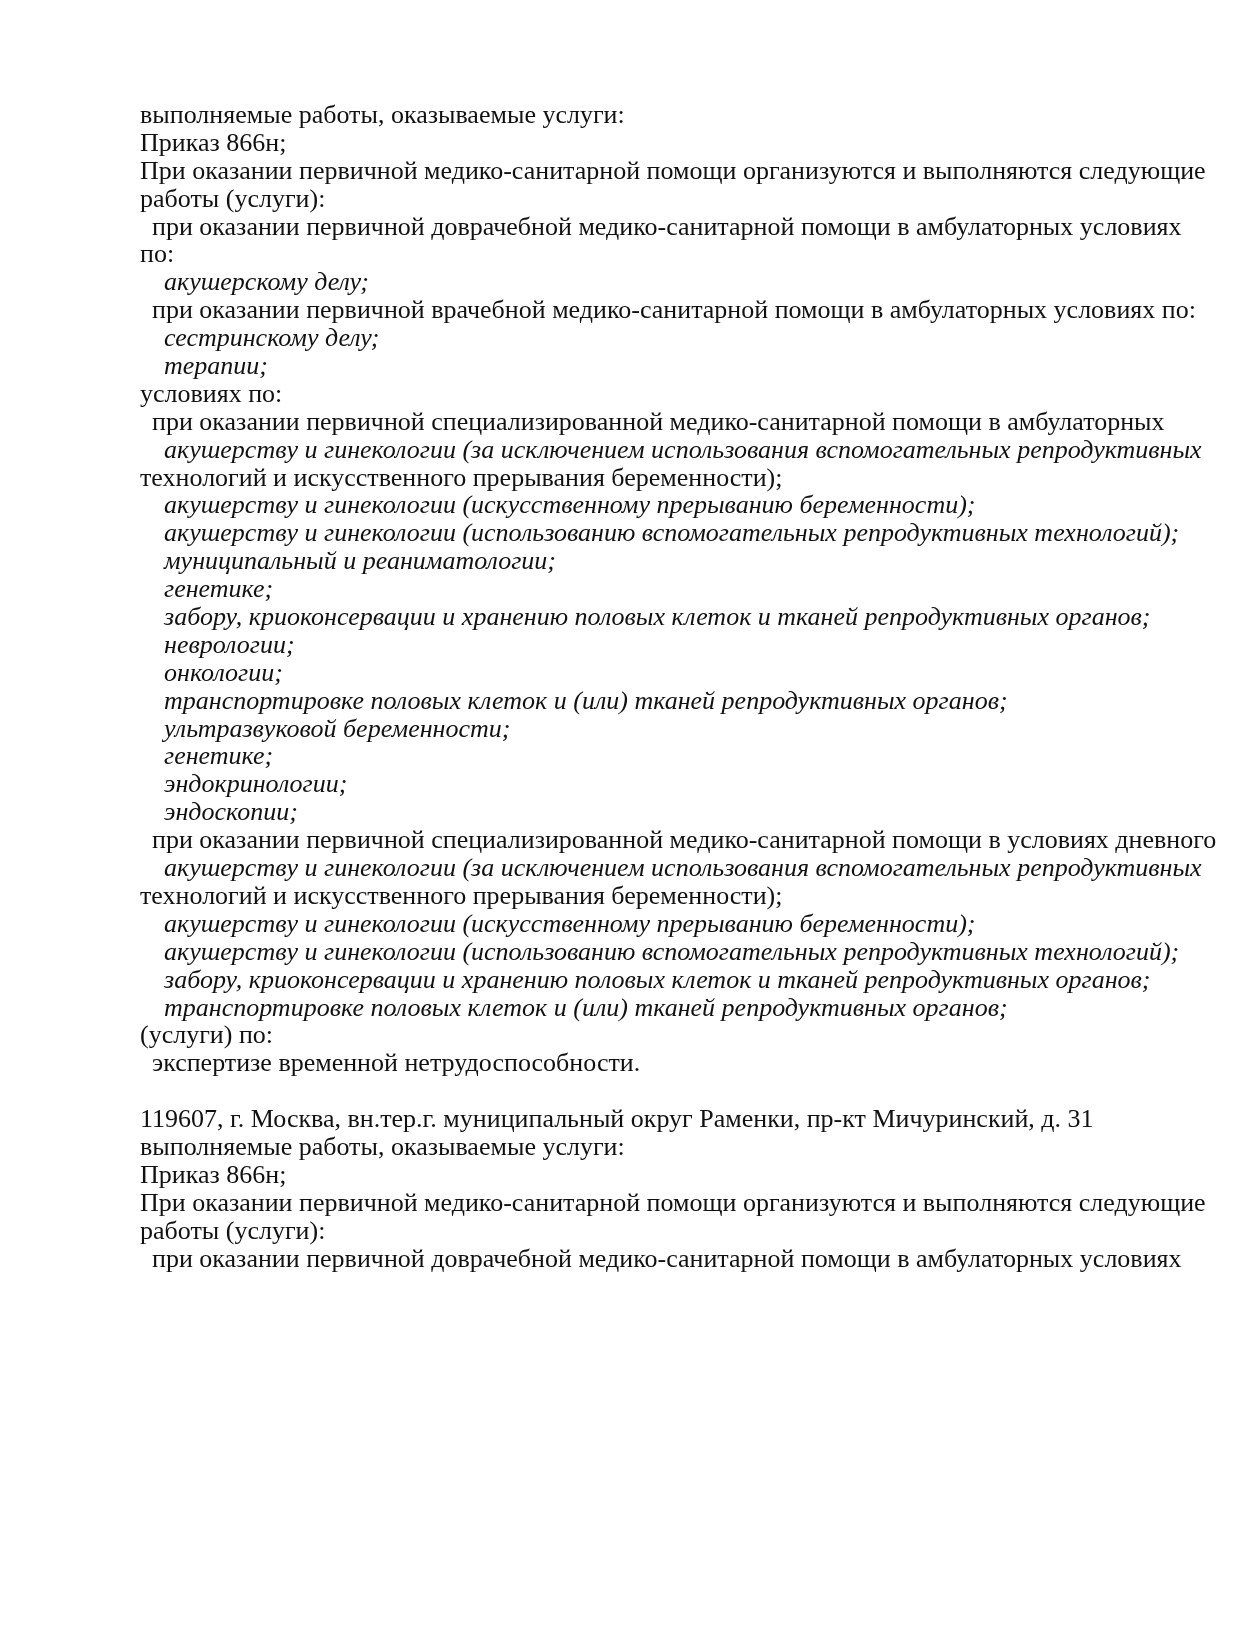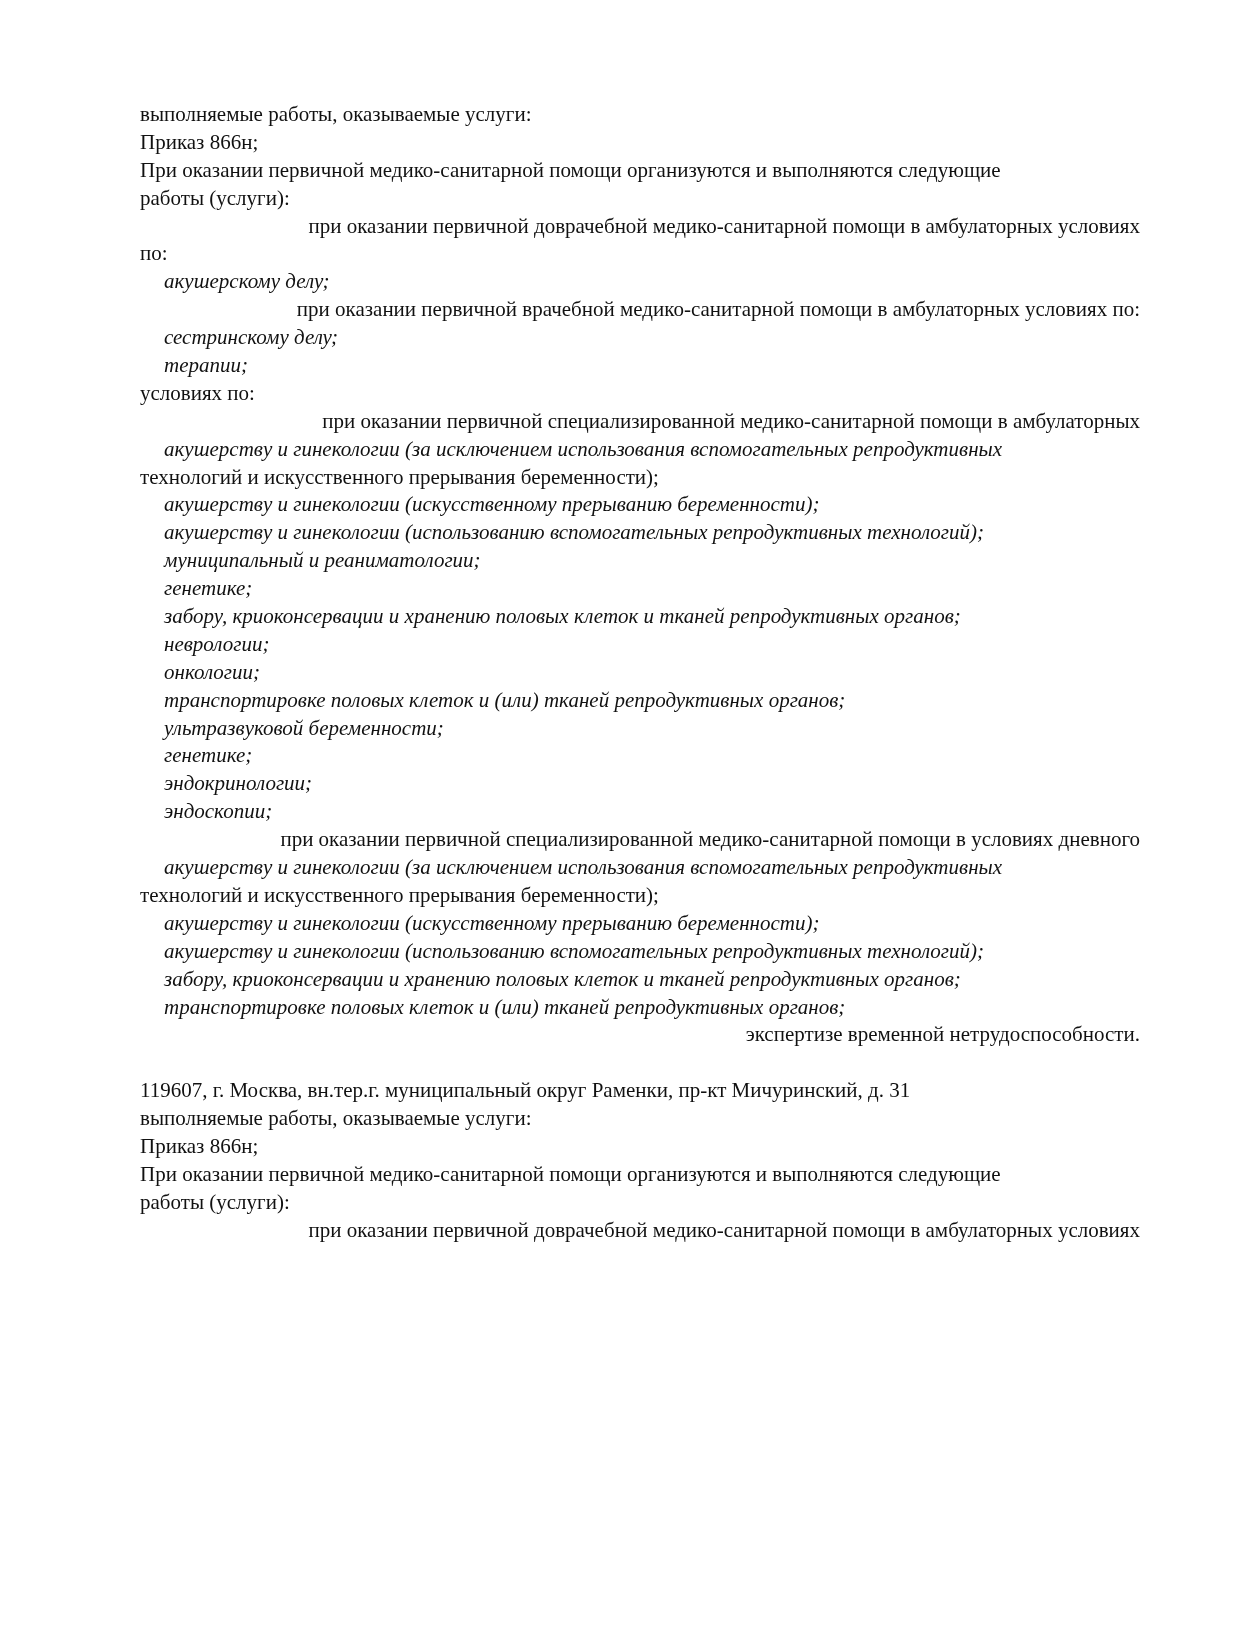--- a/index.html
+++ b/index.html
@@ -13,28 +13,28 @@
       position: relative;
       overflow: hidden;
       font-family: "Liberation Serif", "DejaVu Serif", serif;
       color: #111111;
     }
     .page {
       position: absolute;
       left: 140px;
       top: 101px;
       width: 1000px;
-      font-size: 21px;
+      font-size: 26px;
       line-height: 27.9px;
     }
     .line {
       white-space: pre;
       height: 27.9px;
     }
-    .ind1 { padding-left: 12px; text-align: right; }
+    .ind1 { padding-left: 12px; }
     .ind2 { padding-left: 24px; font-style: italic; }
     .blank { height: 27.9px; }
   </style>
 </head>
 <body>
 
 <div class="page">
   <div class="line">выполняемые работы, оказываемые услуги:</div>
   <div class="line">Приказ 866н;</div>
   <div class="line">При оказании первичной медико-санитарной помощи организуются и выполняются следующие</div>
@@ -61,20 +61,21 @@
   <div class="line ind2">генетике;</div>
   <div class="line ind2">эндокринологии;</div>
   <div class="line ind2">эндоскопии;</div>
   <div class="line ind1">при оказании первичной специализированной медико-санитарной помощи в условиях дневного</div>
   <div class="line ind2">акушерству и гинекологии (за исключением использования вспомогательных репродуктивных</div>
   <div class="line">технологий и искусственного прерывания беременности);</div>
   <div class="line ind2">акушерству и гинекологии (искусственному прерыванию беременности);</div>
   <div class="line ind2">акушерству и гинекологии (использованию вспомогательных репродуктивных технологий);</div>
   <div class="line ind2">забору, криоконсервации и хранению половых клеток и тканей репродуктивных органов;</div>
   <div class="line ind2">транспортировке половых клеток и (или) тканей репродуктивных органов;</div>
+  <div class="line">(услуги) по:</div>
   <div class="line ind1">экспертизе временной нетрудоспособности.</div>
   <div class="blank"></div>
   <div class="line">119607, г. Москва, вн.тер.г. муниципальный округ Раменки, пр-кт Мичуринский, д. 31</div>
   <div class="line">выполняемые работы, оказываемые услуги:</div>
   <div class="line">Приказ 866н;</div>
   <div class="line">При оказании первичной медико-санитарной помощи организуются и выполняются следующие</div>
   <div class="line">работы (услуги):</div>
   <div class="line ind1">при оказании первичной доврачебной медико-санитарной помощи в амбулаторных условиях</div>
 </div>
 

